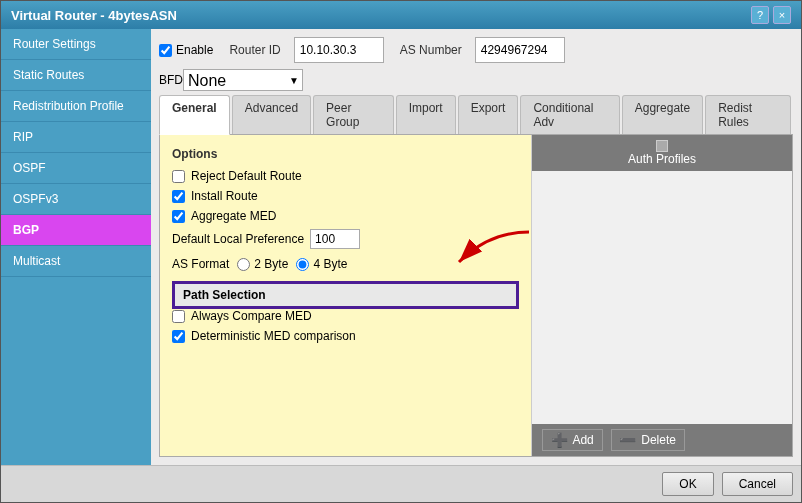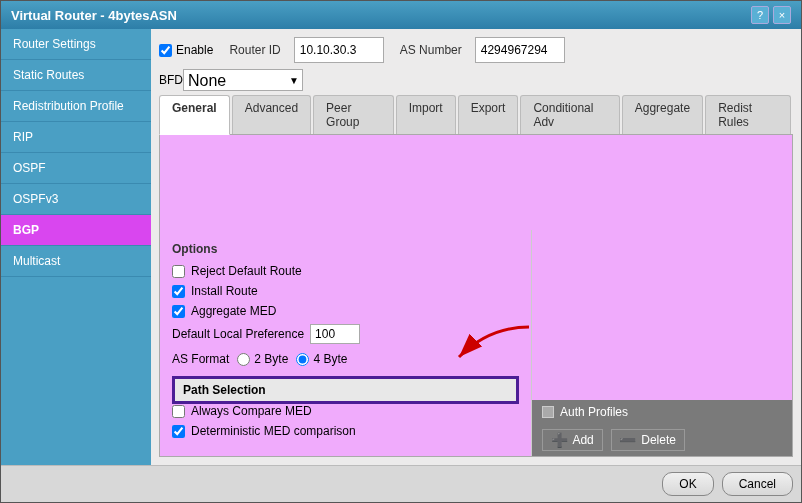--- a/index.html
+++ b/index.html
@@ -135,27 +135,26 @@
       border-radius: 3px 3px 0 0;
     }
     .tab.active {
       background: white;
       border-bottom: 1px solid white;
       margin-bottom: -1px;
       z-index: 1;
       font-weight: bold;
     }
     .tab-content {
-      background: #f0abfc;
+      background: #fef9c3;
       border: 1px solid #aaa;
       border-top: none;
       flex: 1;
       display: flex;
       overflow: hidden;
-      align-items: flex-end;
     }
     .options-panel {
       flex: 1;
       padding: 12px;
       border-right: 1px solid #ccc;
     }
     .section-title {
       font-weight: bold;
       margin-bottom: 8px;
       color: #333;
@@ -204,21 +203,21 @@
       display: flex;
       flex-direction: column;
     }
     .auth-header {
       background: #7a7a7a;
       color: white;
       padding: 5px 10px;
       font-size: 12px;
       display: flex;
       align-items: center;
-      gap: 6px;
+      flex-direction: column;
     }
     .auth-header-icon {
       width: 12px;
       height: 12px;
       border: 1px solid #ccc;
       background: #aaa;
     }
     .auth-content {
       flex: 1;
       background: #f0f0f0;
@@ -247,21 +246,21 @@
       gap: 8px;
       padding: 6px 8px;
       background: #d8d8d8;
       border-top: 1px solid #bbb;
     }
     .action-btn {
       padding: 4px 16px;
       font-size: 12px;
       cursor: pointer;
       border: 1px solid #888;
-      border-radius: 10px;
+      border-radius: 2px;
       background: linear-gradient(to bottom, #f0f0f0, #d8d8d8);
     }
     .arrow-container {
       position: relative;
     }
     input[type="checkbox"] {
       width: 13px;
       height: 13px;
     }
     input[type="radio"] {

